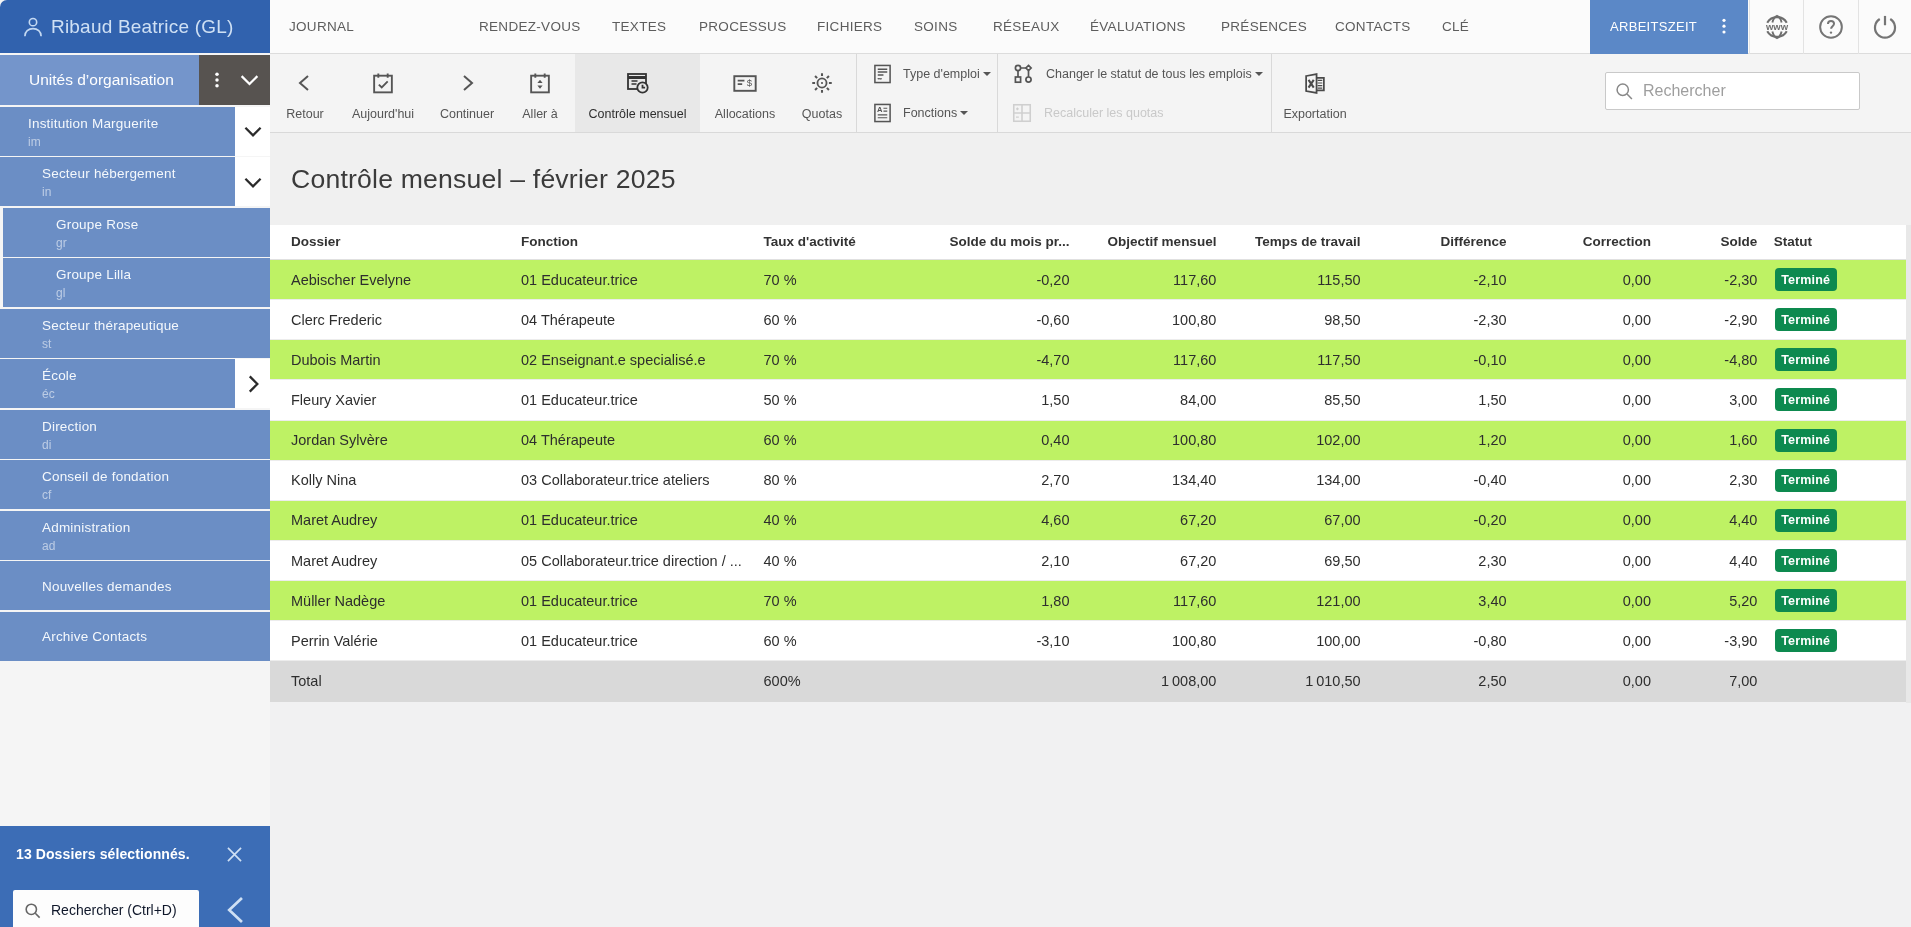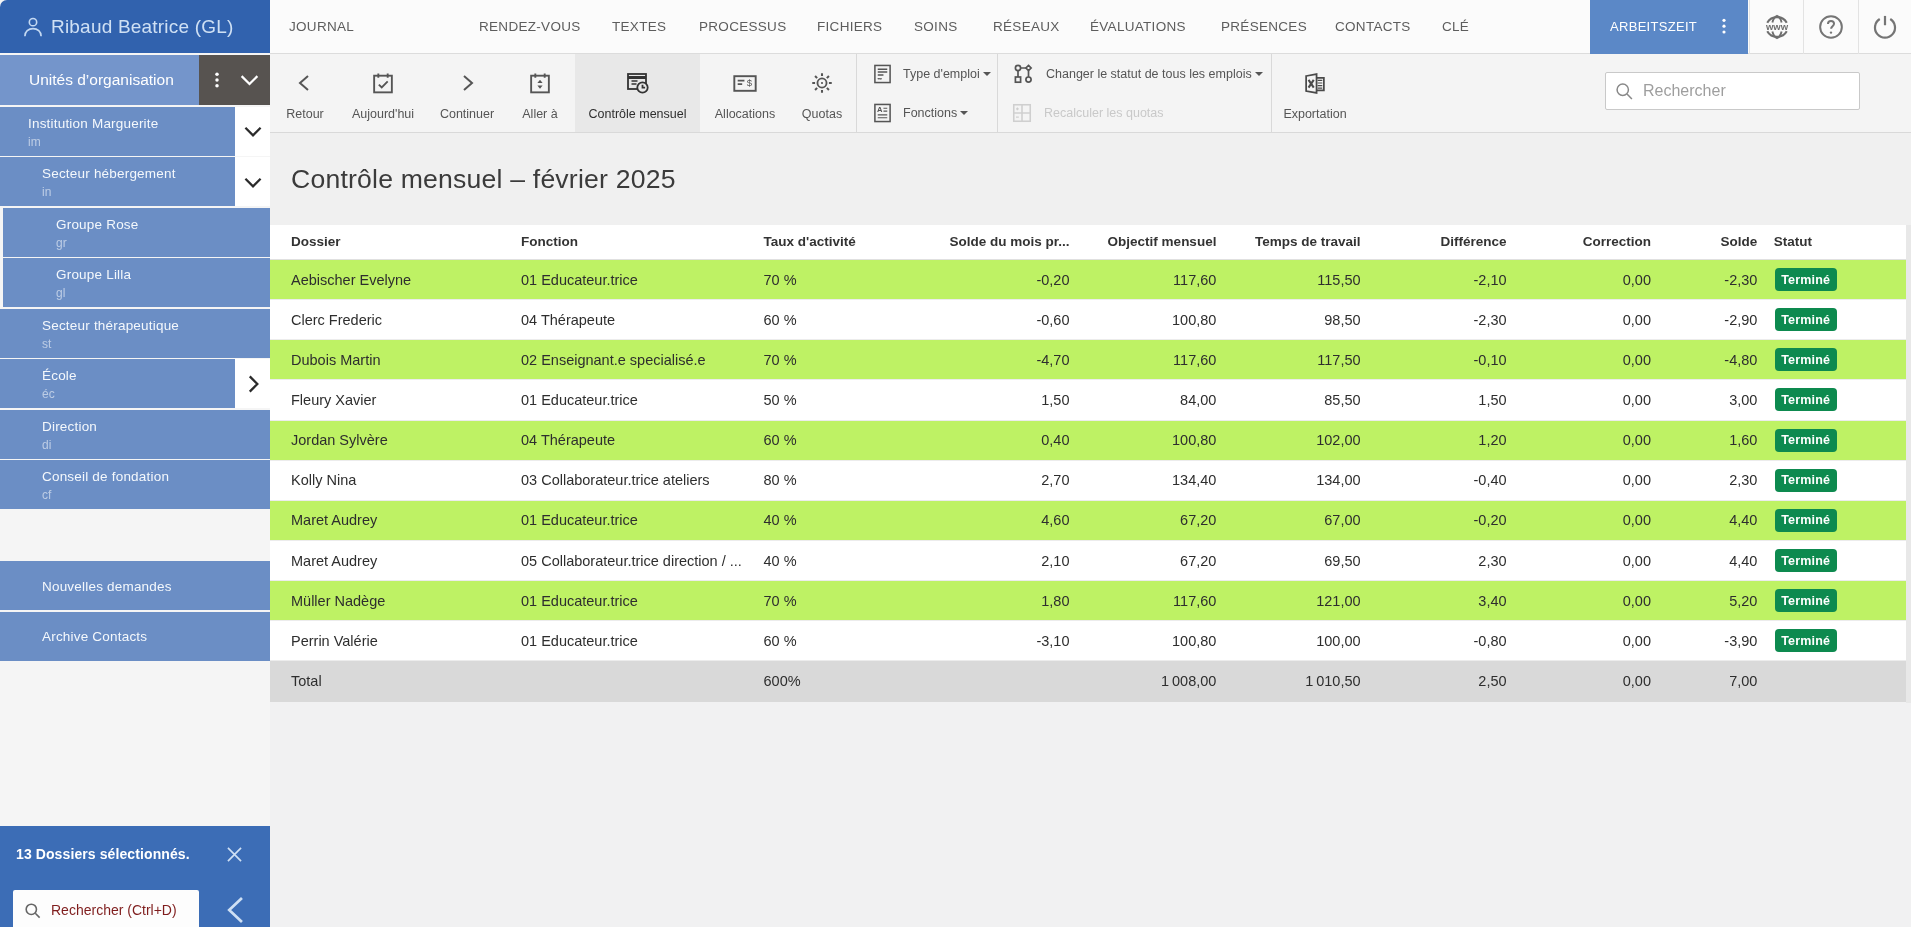--- a/index.html
+++ b/index.html
@@ -24,21 +24,21 @@
 .trow .cd { position:absolute; color:rgba(255,255,255,.55); font-size:12px; top:28px; }
 .trow .nm.center { top:50%; transform:translateY(-50%); }
 .trow .chev { position:absolute; right:0; top:0; width:35px; height:100%; background:#fff;
   display:flex; align-items:center; justify-content:center; }
 #sb-bottom { position:absolute; left:0; top:826px; width:270px; height:101px; background:#3c6db6; }
 #sb-bottom { overflow:hidden; }
 #sb-bottom .sel { position:absolute; left:16px; top:20px; color:#fff; font-size:14px; font-weight:bold; letter-spacing:.1px;}
 #sb-bottom .x { position:absolute; left:224px; top:18px; }
 #sb-search { position:absolute; left:13px; top:64px; width:186px; height:40px; background:#fdfdfd;
   border-radius:2px; display:flex; align-items:center; }
-#sb-search .ph { color:#7f1d1d; font-size:14px; margin-left:9px; }
+#sb-search .ph { color:#0f172a; font-size:14px; margin-left:9px; }
 #sb-collapse { position:absolute; left:220px; top:66px; }
 
 
 #topnav { position:absolute; left:270px; top:0; width:1641px; height:54px; background:#fbfbfb;
   border-bottom:1px solid #dcdcdc; }
 .navitem { position:absolute; top:0; height:54px; line-height:54px; color:#5d5d5d; font-size:13.5px;
   letter-spacing:.3px; white-space:nowrap; }
 #arbeitszeit { position:absolute; left:1320px; top:0; width:158px; height:54px; background:#5b88c7; }
 #arbeitszeit .t { position:absolute; left:20px; top:0; height:57px; line-height:54px; color:#fff;
   font-size:13px; letter-spacing:.3px; }
@@ -157,20 +157,24 @@
         </div>
   </div>
   <div class="trow" style="top:409.5px;">
     <span class="nm" style="left:42px;">Direction</span>
     <span class="cd" style="left:42px;">di</span>
   </div>
   <div class="trow" style="top:460px;">
     <span class="nm" style="left:42px;">Conseil de fondation</span>
     <span class="cd" style="left:42px;">cf</span>
   </div>
+  <div class="trow" style="top:510.5px;">
+    <span class="nm" style="left:42px;">Administration</span>
+    <span class="cd" style="left:42px;">ad</span>
+  </div>
   <div class="trow" style="top:561px;">
     <span class="nm center" style="left:42px;">Nouvelles demandes</span>
   </div>
   <div class="trow" style="top:611.5px;">
     <span class="nm center" style="left:42px;">Archive Contacts</span>
   </div>
 
   <div id="sb-bottom">
     <span class="sel">13 Dossiers sélectionnés.</span>
     <svg class="x" width="21" height="21" viewBox="0 0 24 24" fill="none" stroke="#cfe0f4" stroke-width="1.9">

